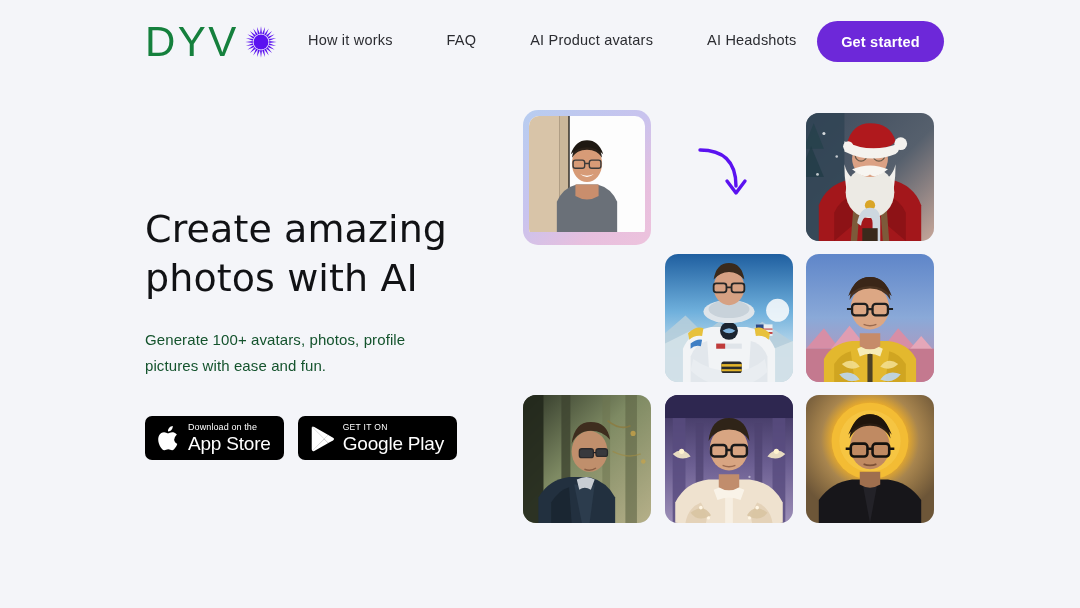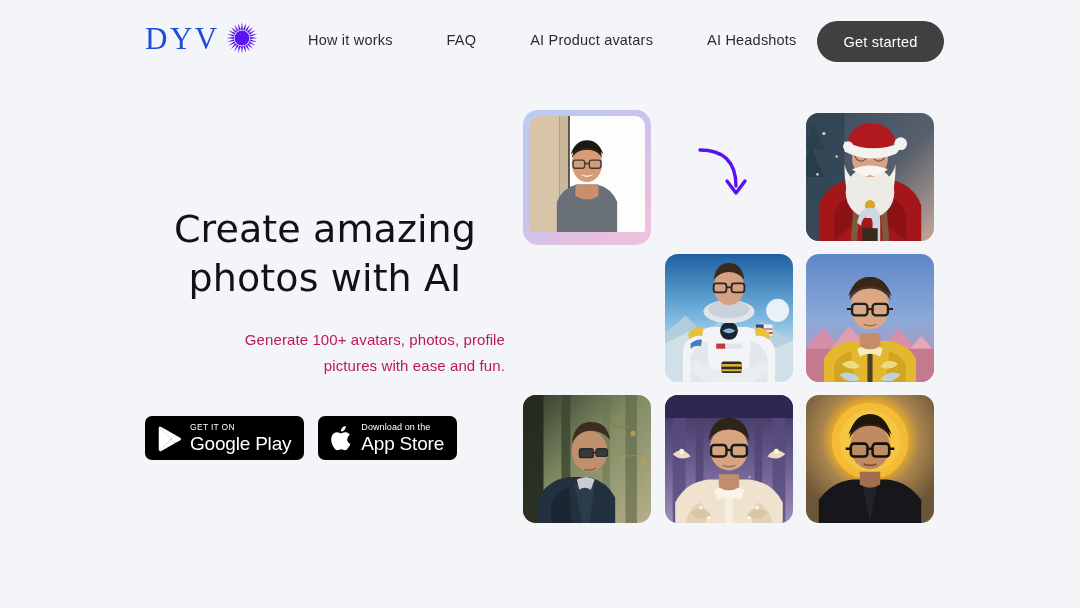--- a/index.html
+++ b/index.html
@@ -14,55 +14,54 @@
   
   .header {
     position: absolute; top: 0; left: 0; width: 1080px; height: 84px;
     display: flex; align-items: center;
   }
   .logo-wrap {
     position: absolute; left: 145px; top: 21px;
     display: flex; align-items: center; gap: 4px;
   }
   .logo-text {
-    font-size: 31px; letter-spacing: 2.5px; color: #1d4ed8;
+    font-size: 42px; letter-spacing: 2.5px; color: #15803d;
     font-weight: 400; line-height: 1;
-    font-family: Liberation Serif, serif;
+    font-family: Liberation Sans, sans-serif;
   }
   .logo-star { width: 34px; height: 34px; display: block; margin-left: 1px; }
 
   .nav { position: absolute; left: 308px; top: 32px; display: flex; align-items: center; }
   .nav-item {
     font-size: 14.5px; color: #2b2c31; letter-spacing: .2px;
     margin-right: 54px; white-space: nowrap; cursor: pointer;
   }
   .nav-item:last-child { margin-right: 18px; }
 
   .cta {
     position: absolute; right: 136px; top: 21px;
     width: 127px; height: 41px; border-radius: 21px;
-    background: #404040; color: #fff; border: 0;
+    background: #6d28d9; color: #fff; border: 0;
     font-family: "Liberation Sans", sans-serif;
     font-size: 14.5px; letter-spacing: .2px; cursor: pointer;
-    display: flex; align-items: center; justify-content: center;
+    display: flex; align-items: center; justify-content: center; font-weight: bold;
   }
 
   
   .hero { position: absolute; left: 145px; top: 205px; width: 360px; }
   .hero-title {
     font-size: 38px; line-height: 49px; color: #111215;
     font-weight: 400; letter-spacing: .1px;
     font-family: "DejaVu Sans", sans-serif;
     white-space: pre-line;
-    text-align: center;
   }
   .hero-sub {
     margin-top: 24px;
-    font-size: 15px; line-height: 26px; color: #be185d;
-    letter-spacing: .1px; white-space: pre-line; text-align: right;
+    font-size: 15px; line-height: 26px; color: #14532d;
+    letter-spacing: .1px; white-space: pre-line;
   }
   .badges { margin-top: 37px; display: flex; gap: 14px; }
   .badge {
     height: 44px; background: #000; border-radius: 7px;
     display: flex; align-items: center; padding: 0 13px 0 11px;
     cursor: pointer; gap: 9px;
   }
   .badge-ico { flex: 0 0 auto; display: block; }
   .badge-txt { display: flex; flex-direction: column; justify-content: center; line-height: 1; }
   .badge-small {
@@ -158,43 +157,43 @@
   <div class="hero">
     <h1 class="hero-title">Create amazing
 photos with AI</h1>
     <p class="hero-sub">Generate 100+ avatars, photos, profile
 pictures with ease and fun.</p>
 
     <div class="badges">
 
       <div class="badge">
         <span>
+          <svg class="badge-ico" width="23" height="27" viewBox="0 0 22 26" aria-hidden="true">
+            <path fill="#fff" d="M17.6 13.8c0-3 2.4-4.4 2.5-4.5-1.4-2-3.5-2.3-4.2-2.3-1.8-.2-3.5 1-4.4 1-.9 0-2.3-1-3.8-1C5.8 7 4 8.1 3 9.9c-2 3.5-.5 8.7 1.4 11.5 1 1.4 2.1 3 3.6 2.9 1.4-.1 2-.9 3.7-.9s2.2.9 3.7.9c1.5 0 2.5-1.4 3.4-2.8 1.1-1.6 1.5-3.2 1.6-3.3-.1 0-3-1.2-3-4.4z"></path>
+            <path fill="#fff" d="M14.9 4.6c.8-1 1.3-2.3 1.2-3.6-1.2 0-2.6.8-3.4 1.7-.7.8-1.4 2.2-1.2 3.5 1.3.1 2.6-.7 3.4-1.6z"></path>
+          </svg>
+        </span>
+        <span class="badge-txt">
+          <span class="badge-small">Download on the</span>
+          <span class="badge-big">App Store</span>
+        </span>
+      </div>
+
+      <div class="badge">
+        <span>
           <svg class="badge-ico" width="25" height="27" viewBox="0 0 24 26" aria-hidden="true">
             <path fill="#fff" d="M3.2 1.1C2.8 1.4 2.6 2 2.6 2.8v20.4c0 .8.2 1.4.6 1.7l.1.1 11.4-11.4v-.3L3.3 1.9l-.1-.8z"></path>
             <path fill="#fff" d="M18.5 17.4l-3.8-3.8v-.3l3.8-3.8.1.1 4.5 2.6c1.3.7 1.3 1.9 0 2.7l-4.6 2.5z"></path>
             <path fill="#fff" d="M18.6 17.3l-3.9-3.9L3.2 24.9c.4.5 1.1.5 1.9.1l13.5-7.7"></path>
             <path fill="#fff" d="M18.6 9.6L5.1 1.9C4.3 1.5 3.6 1.5 3.2 2l11.5 11.4 3.9-3.8z"></path>
           </svg>
         </span>
         <span class="badge-txt">
           <span class="badge-small caps">GET IT ON</span>
           <span class="badge-big">Google Play</span>
-        </span>
-      </div>
-
-      <div class="badge">
-        <span>
-          <svg class="badge-ico" width="23" height="27" viewBox="0 0 22 26" aria-hidden="true">
-            <path fill="#fff" d="M17.6 13.8c0-3 2.4-4.4 2.5-4.5-1.4-2-3.5-2.3-4.2-2.3-1.8-.2-3.5 1-4.4 1-.9 0-2.3-1-3.8-1C5.8 7 4 8.1 3 9.9c-2 3.5-.5 8.7 1.4 11.5 1 1.4 2.1 3 3.6 2.9 1.4-.1 2-.9 3.7-.9s2.2.9 3.7.9c1.5 0 2.5-1.4 3.4-2.8 1.1-1.6 1.5-3.2 1.6-3.3-.1 0-3-1.2-3-4.4z"></path>
-            <path fill="#fff" d="M14.9 4.6c.8-1 1.3-2.3 1.2-3.6-1.2 0-2.6.8-3.4 1.7-.7.8-1.4 2.2-1.2 3.5 1.3.1 2.6-.7 3.4-1.6z"></path>
-          </svg>
-        </span>
-        <span class="badge-txt">
-          <span class="badge-small">Download on the</span>
-          <span class="badge-big">App Store</span>
         </span>
       </div>
 
     </div>
   </div>
 
   <div class="grid">
 
     <div class="cell c-r0 c-c0">
       <div class="card-src">

